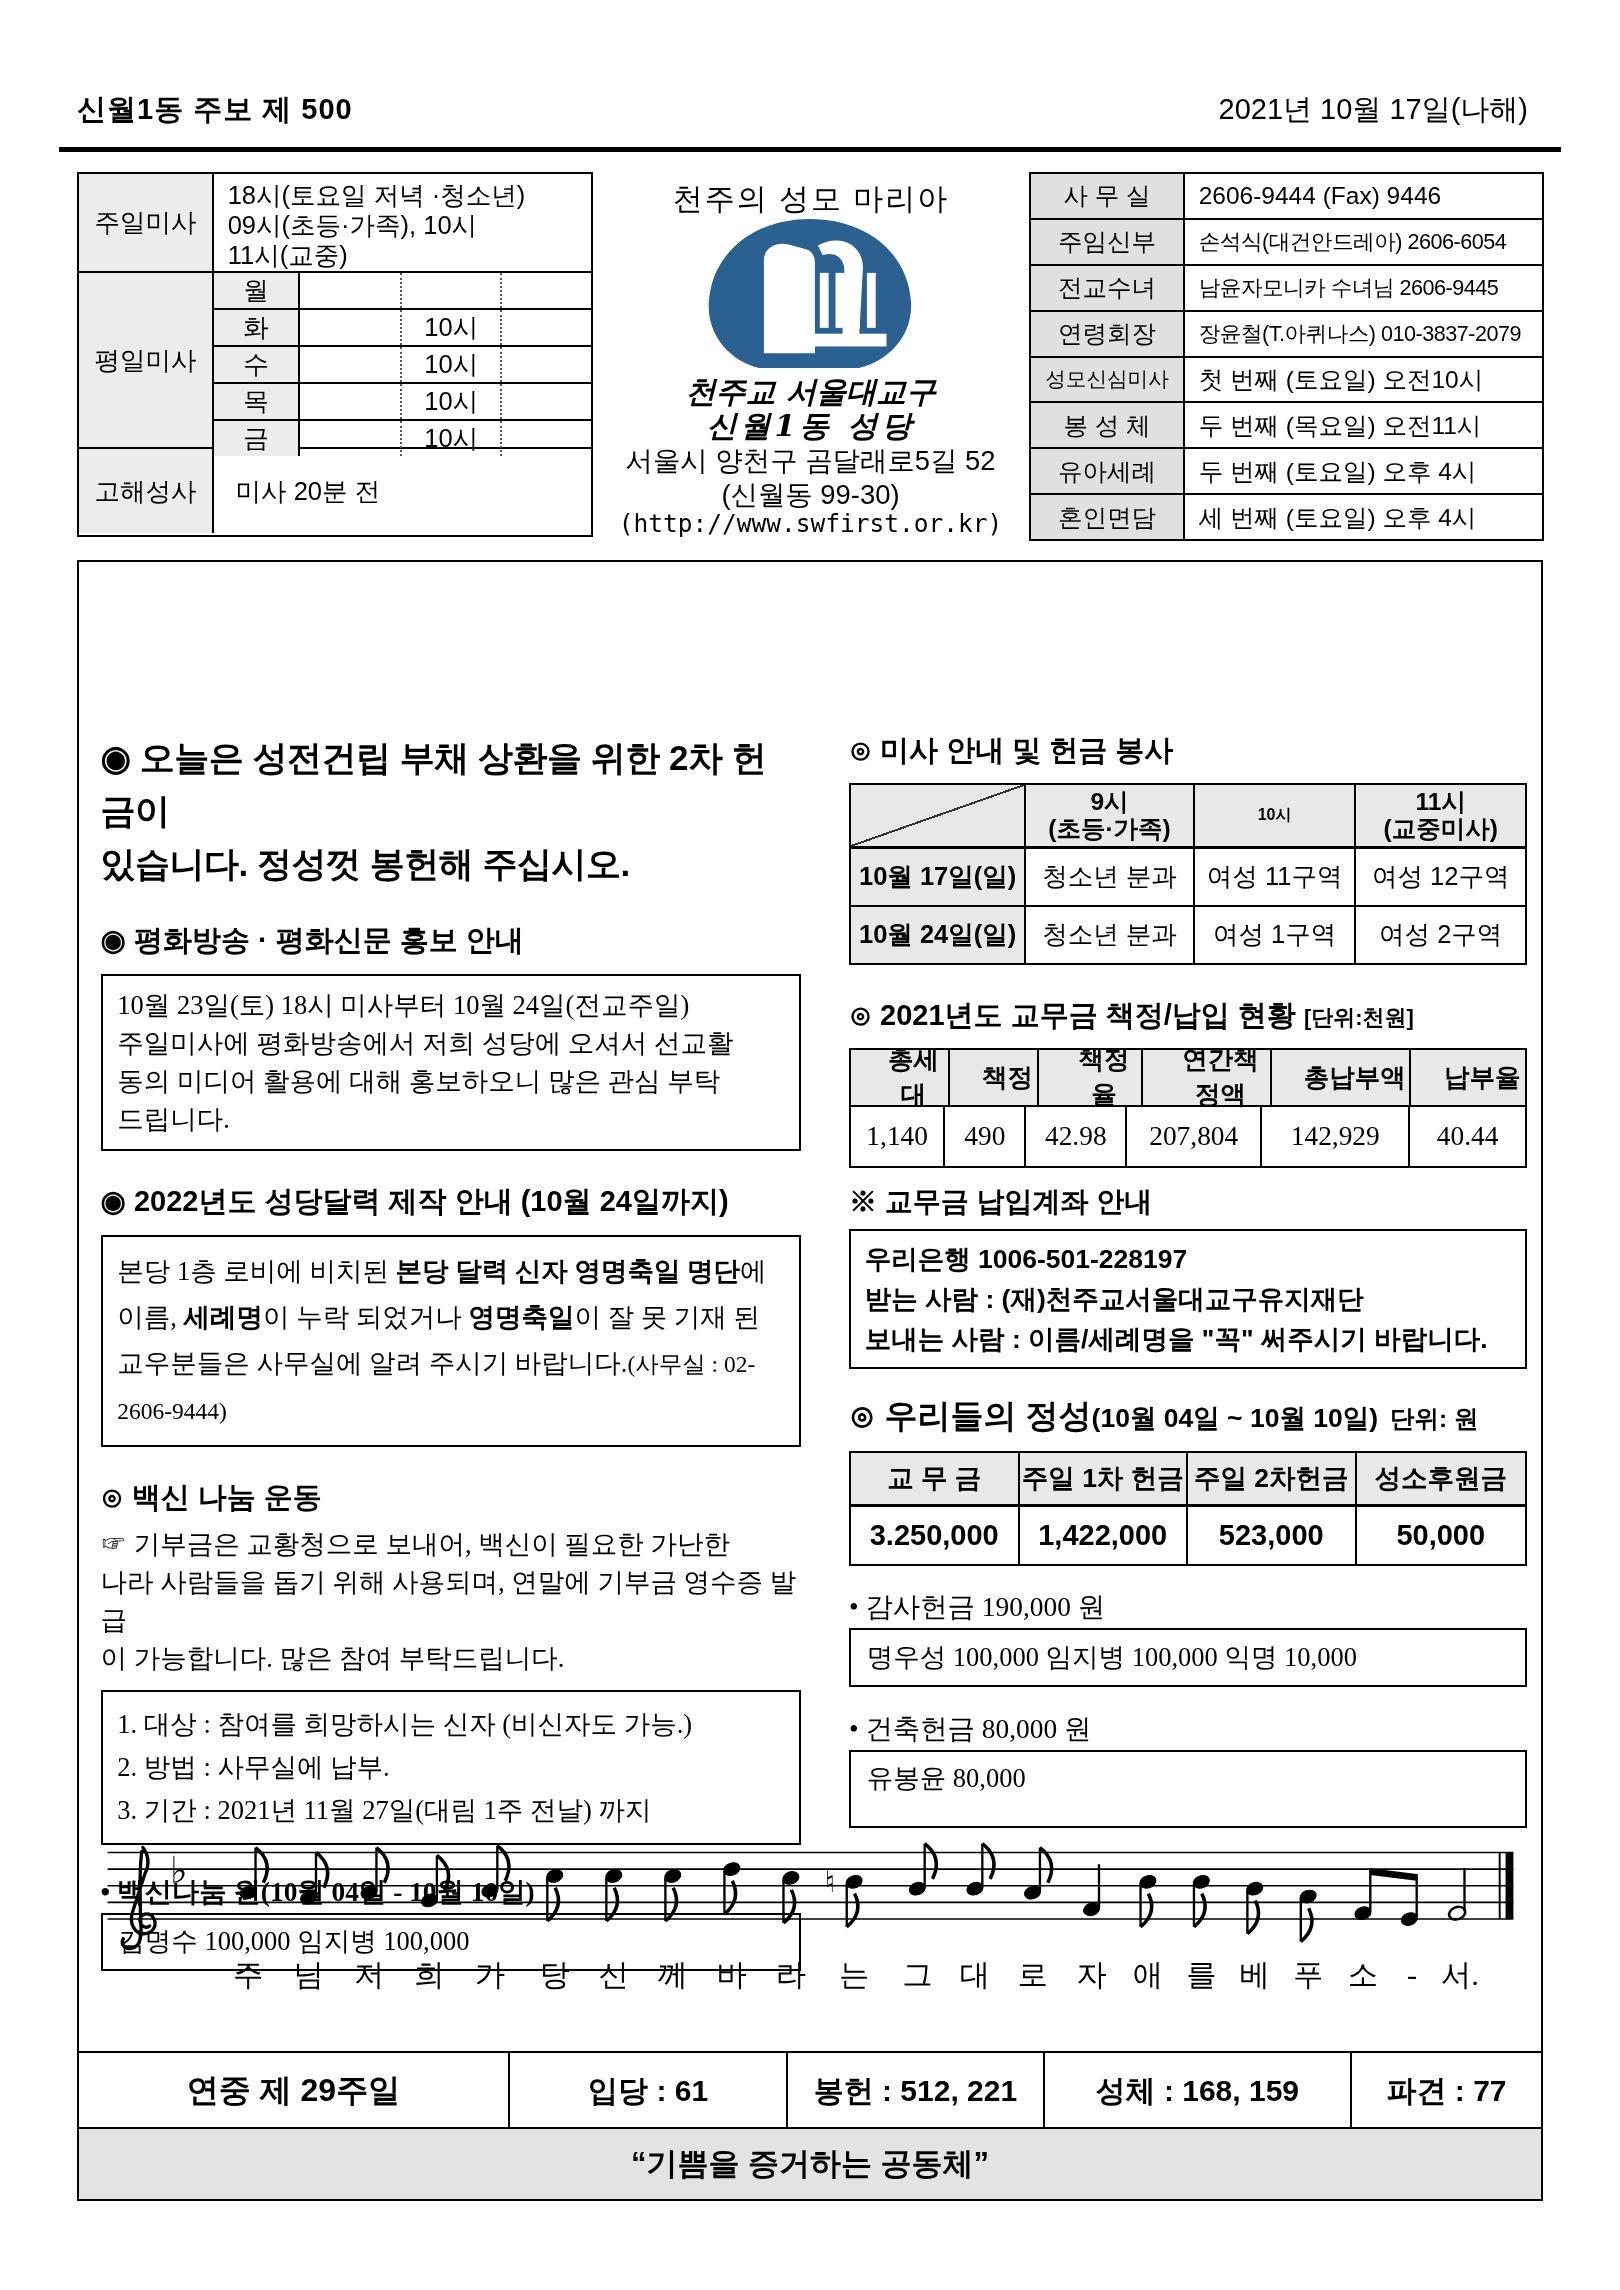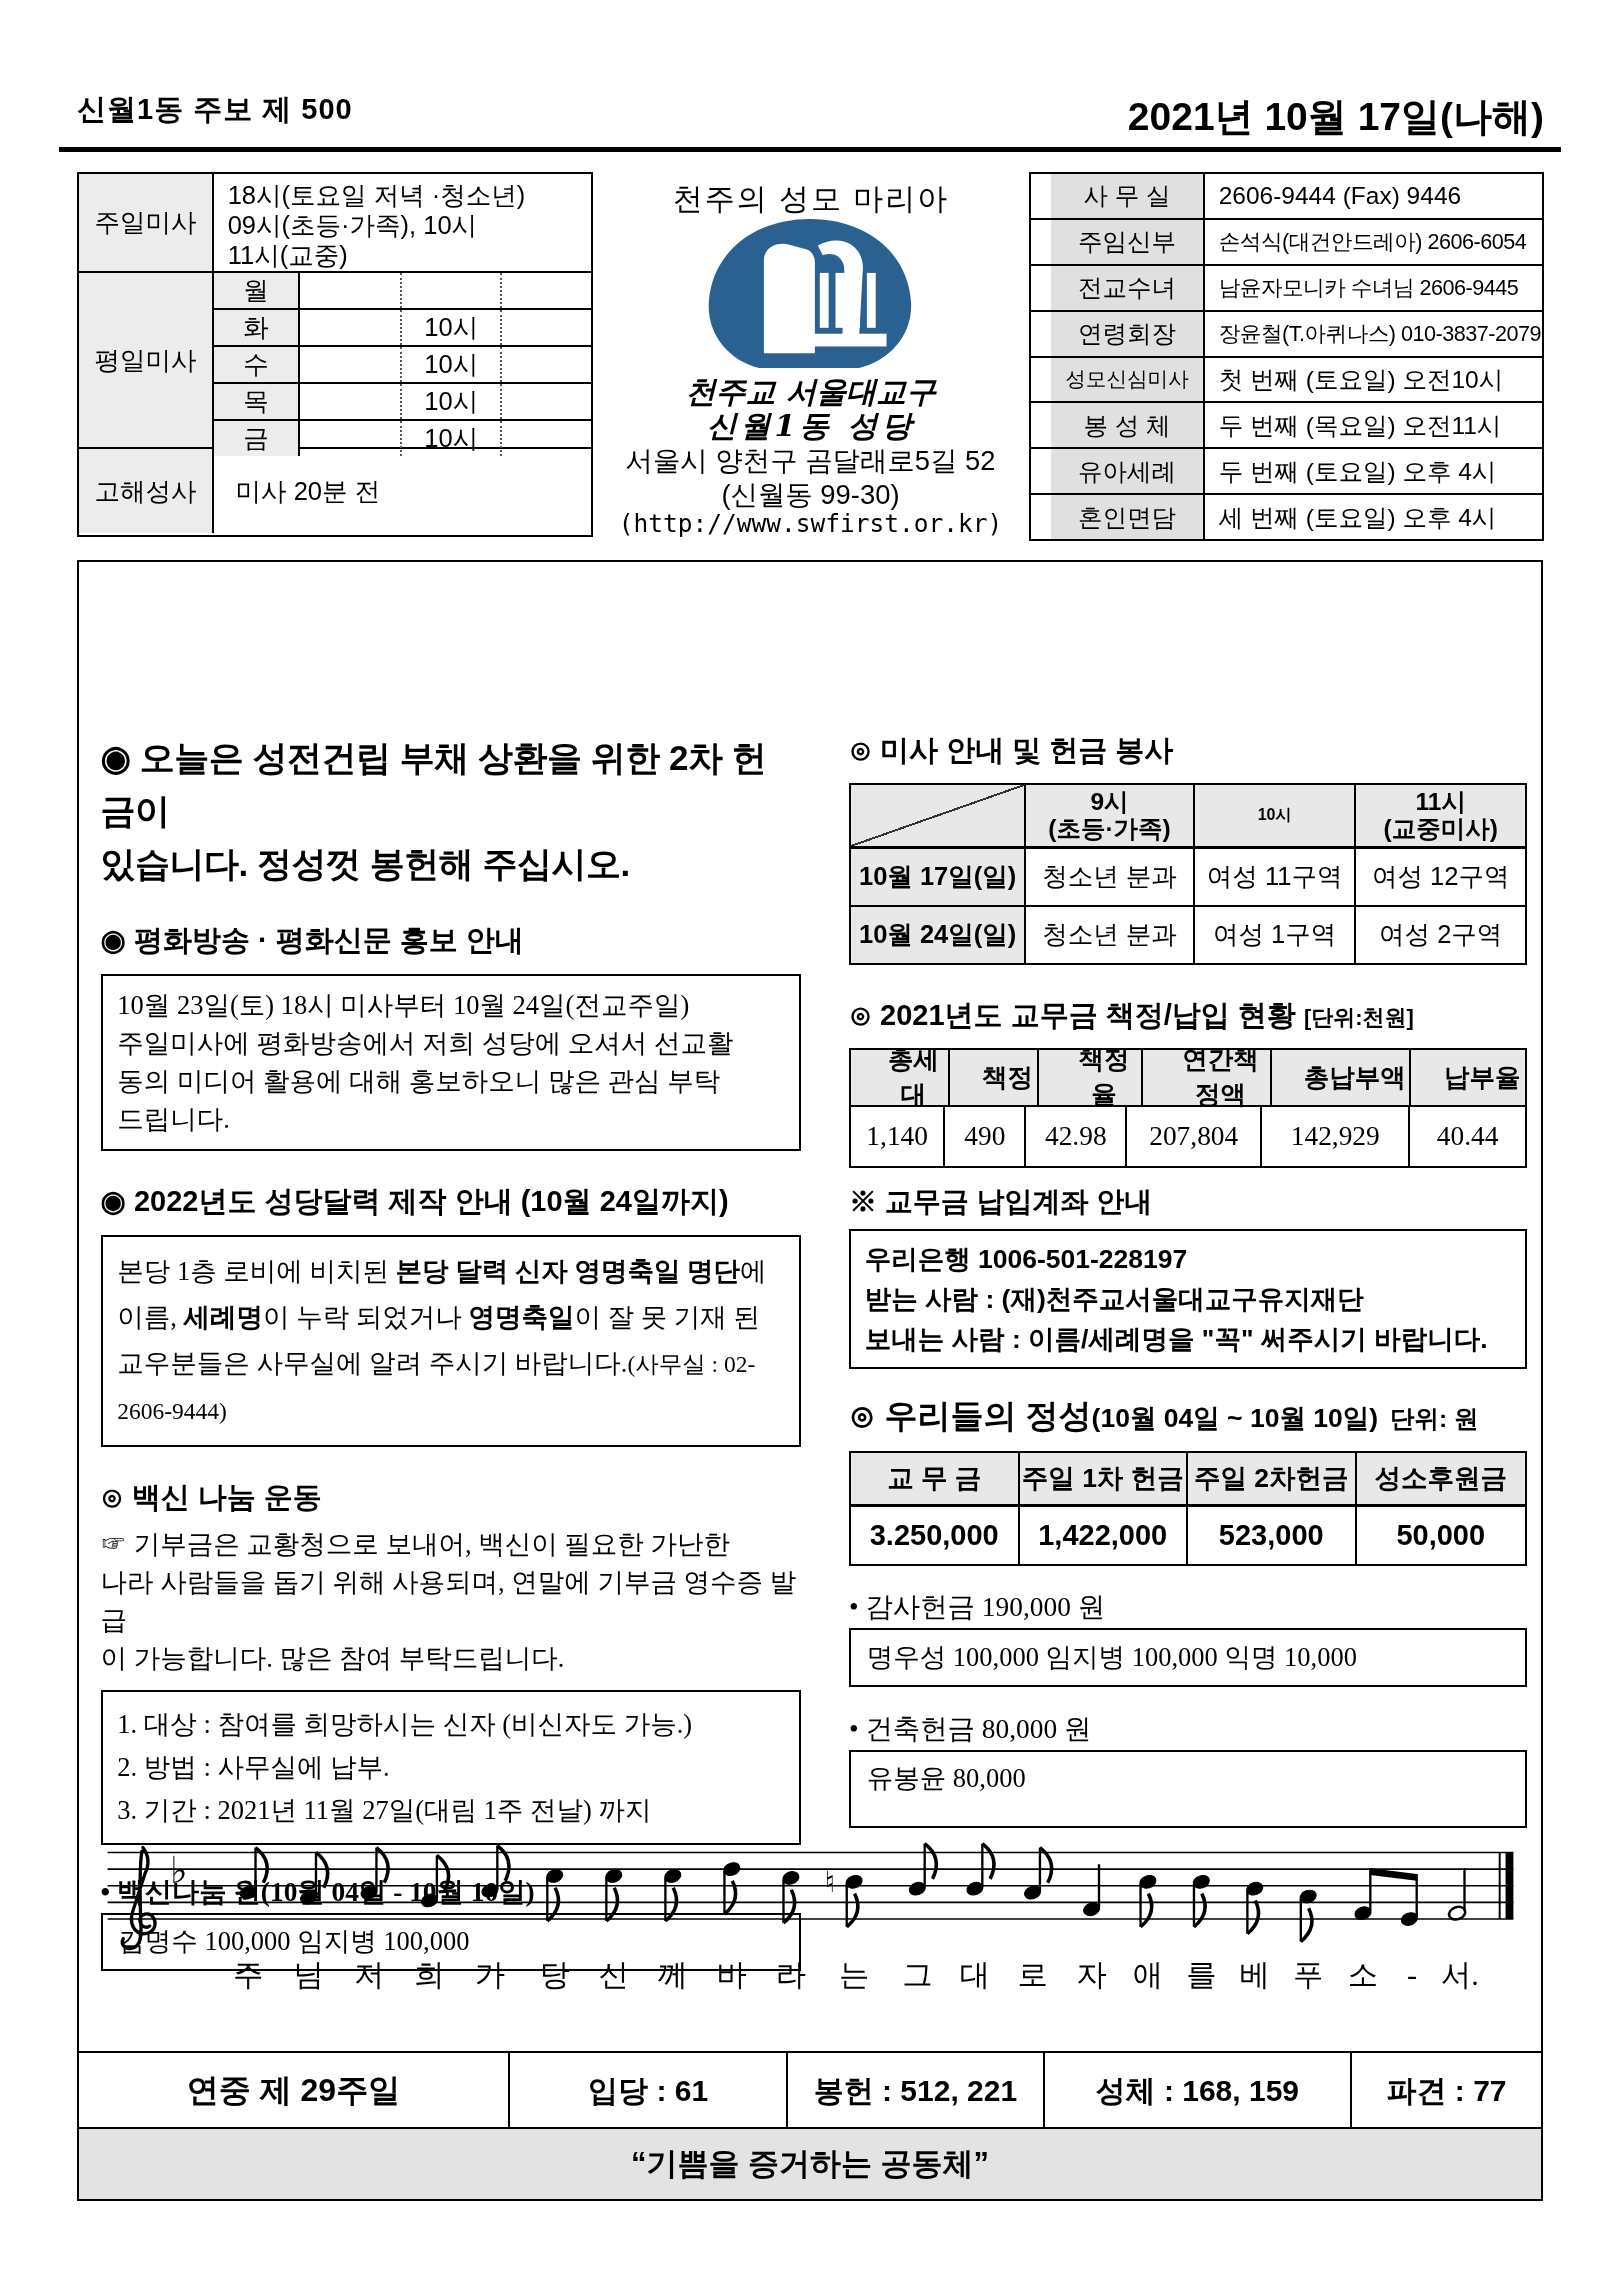--- a/index.html
+++ b/index.html
@@ -2,21 +2,21 @@
 <html><head>
 <meta charset="utf-8">
 <style>
   html,body{margin:0;padding:0;background:#888;}
   .page{position:relative;width:1620px;height:2291px;background:#ffffff;margin:0 auto;
         font-family:"Liberation Sans",sans-serif;color:#000;overflow:hidden;}
   .abs{position:absolute;}
 
   
   .hdr-left{left:77px;top:90px;font-size:29px;font-weight:bold;letter-spacing:1px;}
-  .hdr-right{right:76px;top:90px;font-size:39px;font-weight:bold;}
+  .hdr-right{right:92px;top:90px;font-size:29px;font-weight:normal;}
   .hdr-rule{left:59px;top:147px;width:1502px;height:4.9px;background:#000;}
 
   
   .mass-table{left:77px;top:172px;width:516px;height:365px;border:2.9px solid #000;
               display:flex;flex-direction:column;font-size:25.5px;box-sizing:border-box;}
   .mt-row{display:flex;border-bottom:2px solid #000;}
   .mt-row:last-child{border-bottom:none;}
   .mt-label{width:133px;min-width:133px;background:#ececec;display:flex;align-items:center;
             justify-content:center;border-right:2px solid #000;}
   .mt-sunday{height:97px;}
@@ -45,21 +45,21 @@
   .calli2{top:406px;letter-spacing:3.9px;}
   .addr{left:573px;width:475px;text-align:center;font-size:27.4px;}
   .addr1{top:443px;}
   .addr2{top:477px;}
   .church-url{left:573px;top:509px;width:475px;text-align:center;
               font-family:"DejaVu Sans Mono",monospace;font-size:24.5px;}
 
   
   .contact-table{left:1029px;top:172px;width:515px;height:369px;border:2.9px solid #000;
                  display:flex;flex-direction:column;box-sizing:border-box;}
-  .ct-row{display:flex;flex:1;border-bottom:2px solid #000;padding-left:20px;}
+  .ct-row{display:flex;flex:1;border-bottom:2px solid #000;}
   .ct-row:last-child{border-bottom:none;}
   .ct-label{width:152px;min-width:152px;background:#e0e0e0;border-right:2px solid #000;
             display:flex;align-items:center;justify-content:center;font-size:24.5px;}
   .ct-value{flex:1;display:flex;align-items:center;padding-left:13.7px;font-size:24.5px;white-space:nowrap;}
   .ct-row:nth-child(2) .ct-value,.ct-row:nth-child(3) .ct-value,
   .ct-row:nth-child(4) .ct-value{font-size:21.6px;letter-spacing:-0.5px;}
   .ct-row:nth-child(5) .ct-label{font-size:20.6px;}
 
   
   .main-box{left:77px;top:560px;width:1466px;height:1641px;border:2.9px solid #000;box-sizing:border-box;}

